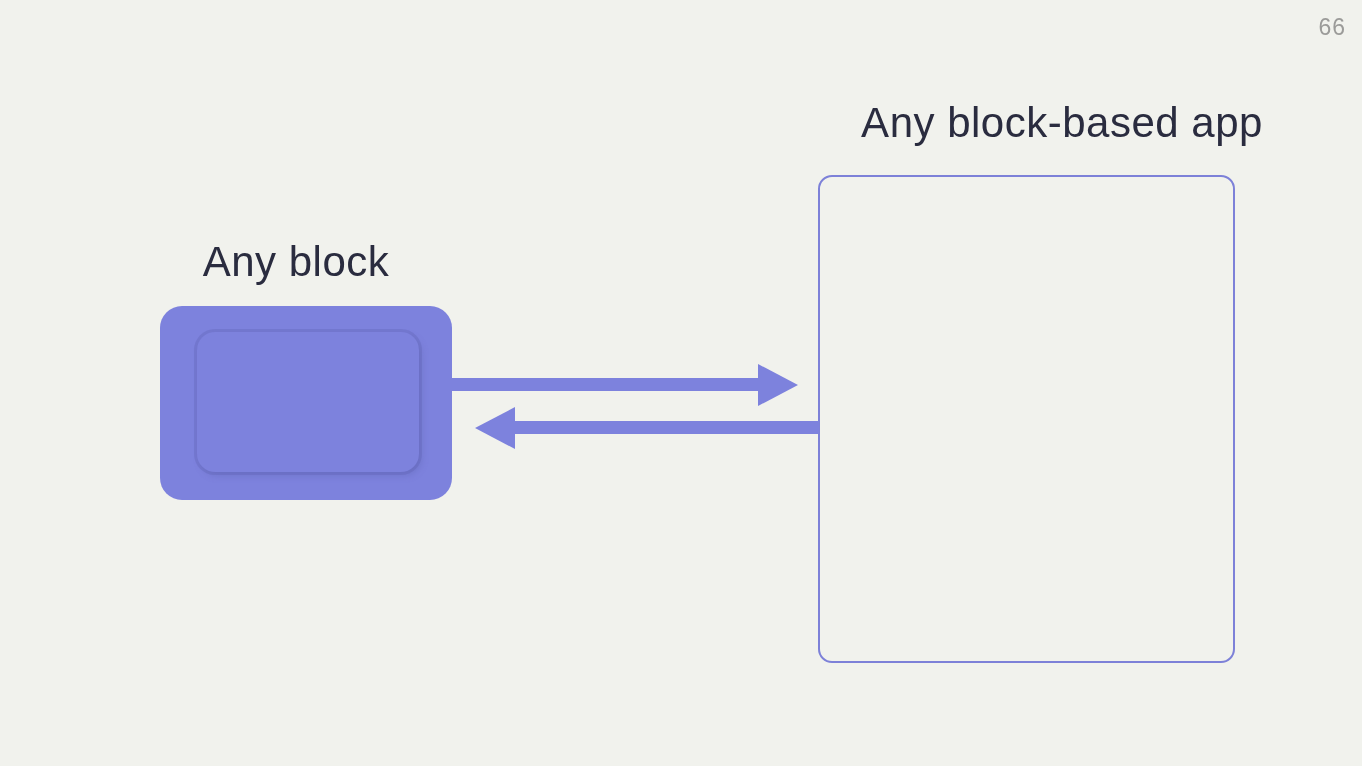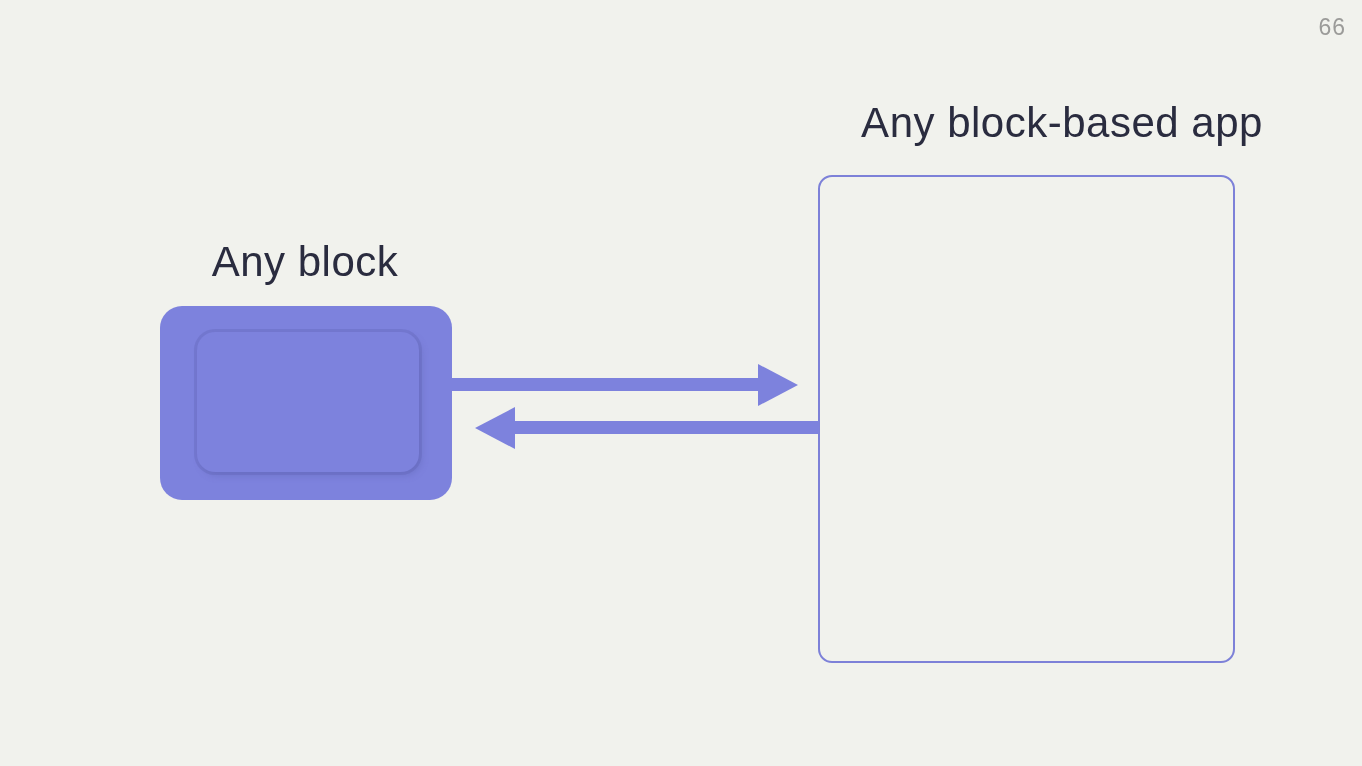--- a/index.html
+++ b/index.html
@@ -31,21 +31,21 @@
   .label{
     position:absolute;
     font-size:42px;
     font-weight:500;
     color:var(--ink);
     letter-spacing:0.5px;
     white-space:nowrap;
     transform:translateX(-50%);
   }
   .label-app{ left:1062px; top:99px; }
-  .label-block{ left:305px; top:238px; }
+  .label-block{ left:296px; top:238px; }
 
   .block{
     position:absolute;
     left:160px; top:306px;
     width:292px; height:194px;
     background:var(--purple);
     border-radius:22px;
   }
   .block-inner-plate{
     position:absolute;

